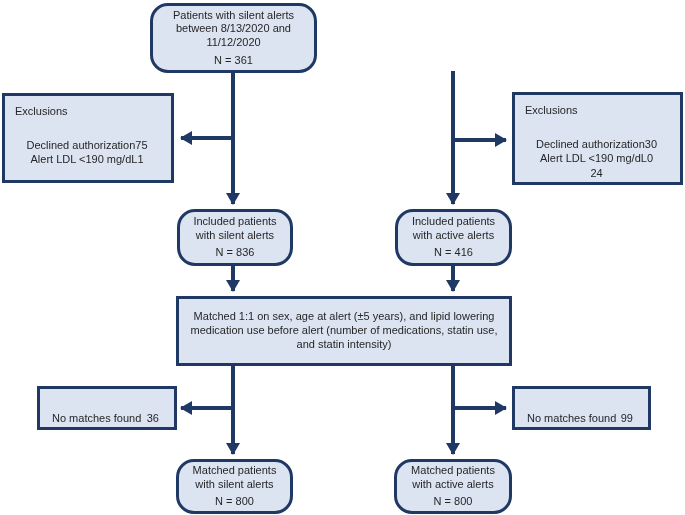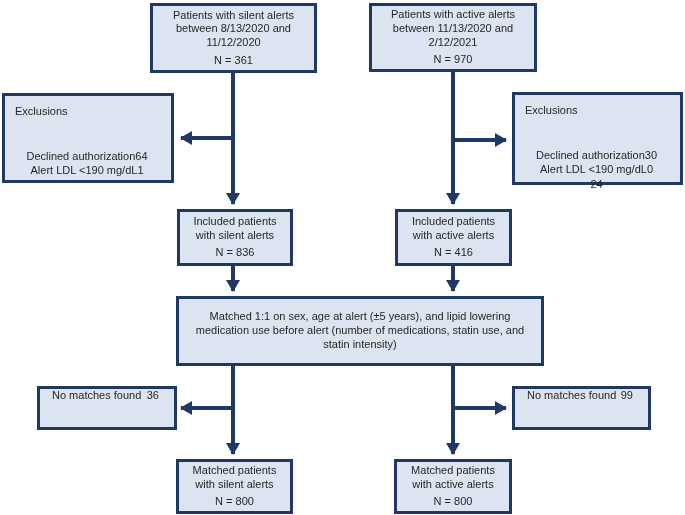--- a/index.html
+++ b/index.html
@@ -25,36 +25,37 @@
     font-size: 11px;
     line-height: 1.25;
   }
   .center {
     display: flex;
     flex-direction: column;
     align-items: center;
     justify-content: center;
     text-align: center;
     gap: 4px;
+    border-radius: 18px;
   }
   .btext { white-space: pre-line; }
   .excl { padding: 9px 10px 6px 10px; }
-  .excl-title { margin-bottom: 30px; }
+  .excl-title { margin-bottom: 19px; }
   .erow {
     display: flex;
     justify-content: center;
     line-height: 1.32;
     padding-right: 2px;
   }
   .erow .eval { text-align: right; }
   .nomatch {
     display: flex;
-    align-items: flex-start;
+    align-items: flex-end;
     justify-content: space-between;
-    padding: 0 15px 8px 12px;
+    padding: 0 15px 1px 12px;
   }
   .match-box {
     display: flex;
     align-items: center;
     justify-content: center;
     text-align: center;
     padding: 2px 9px;
   }
 </style>
 </head>
@@ -82,32 +83,26 @@
     </g>
   </svg>
 
   <div class="box center" style="left:150px; top:3px; width:167px; height:70px;">
     <div class="btext">Patients with silent alerts
 between 8/13/2020 and
 11/12/2020</div>
     <div class="bn">N = 361</div>
   </div>
 
-  <div class="box center" style="left:369px; top:3px; width:168px; height:69px;">
-    <div class="btext">Patients with active alerts
-between 11/13/2020 and
-2/12/2021</div>
-    <div class="bn">N = 970</div>
-  </div>
 
   <div class="box excl" style="left:2px; top:93px; width:172px; height:90px;">
     <div class="excl-title">Exclusions</div>
     <div class="erow">
       <span>Declined authorization</span>
-      <span class="eval">64</span>
+      <span class="eval">75</span>
     </div>
     <div class="erow">
       <span>Alert LDL &lt;190 mg/dL</span>
       <span class="eval">1</span>
     </div>
   </div>
 
   <div class="box excl" style="left:512px; top:92px; width:171px; height:93px;">
     <div class="excl-title">Exclusions</div>
     <div class="erow">
@@ -128,21 +123,21 @@
 with silent alerts</div>
     <div class="bn">N = 836</div>
   </div>
 
   <div class="box center" style="left:395px; top:209px; width:117px; height:57px;">
     <div class="btext">Included patients
 with active alerts</div>
     <div class="bn">N = 416</div>
   </div>
 
-  <div class="box match-box" style="left:176px; top:296px; width:368px; height:70px;">
+  <div class="box match-box" style="left:176px; top:296px; width:336px; height:70px;">
     <div>Matched 1:1 on sex, age at alert (±5 years), and lipid lowering medication use before alert (number of medications, statin use, and statin intensity)</div>
   </div>
 
   <div class="box nomatch" style="left:37px; top:386px; width:140px; height:44px;">
     <span>No matches found</span>
     <span>36</span>
   </div>
 
   <div class="box nomatch" style="left:512px; top:386px; width:139px; height:44px;">
     <span>No matches found</span>

